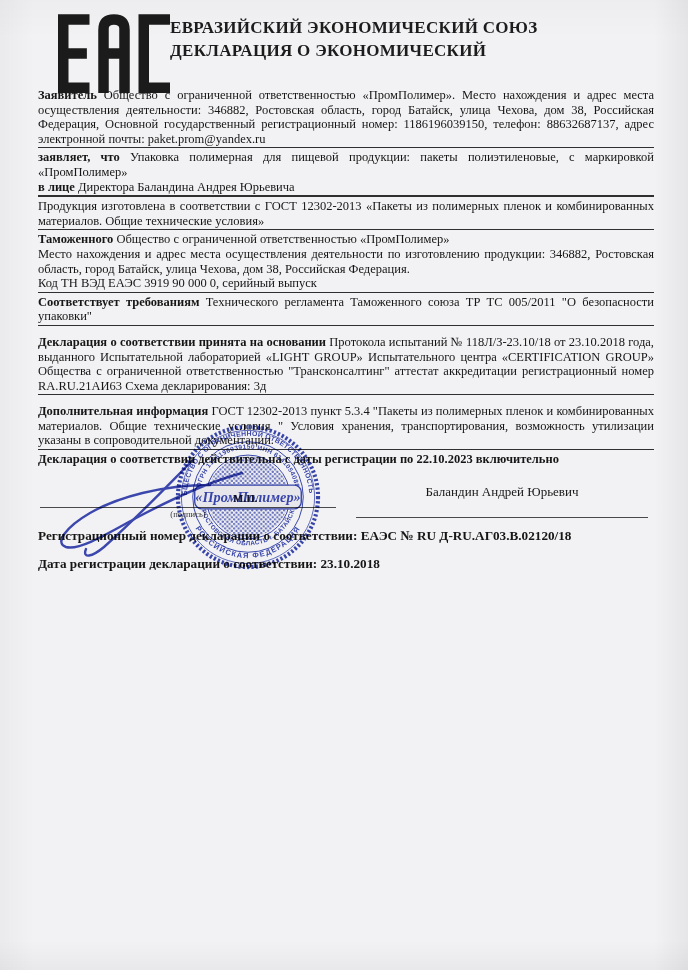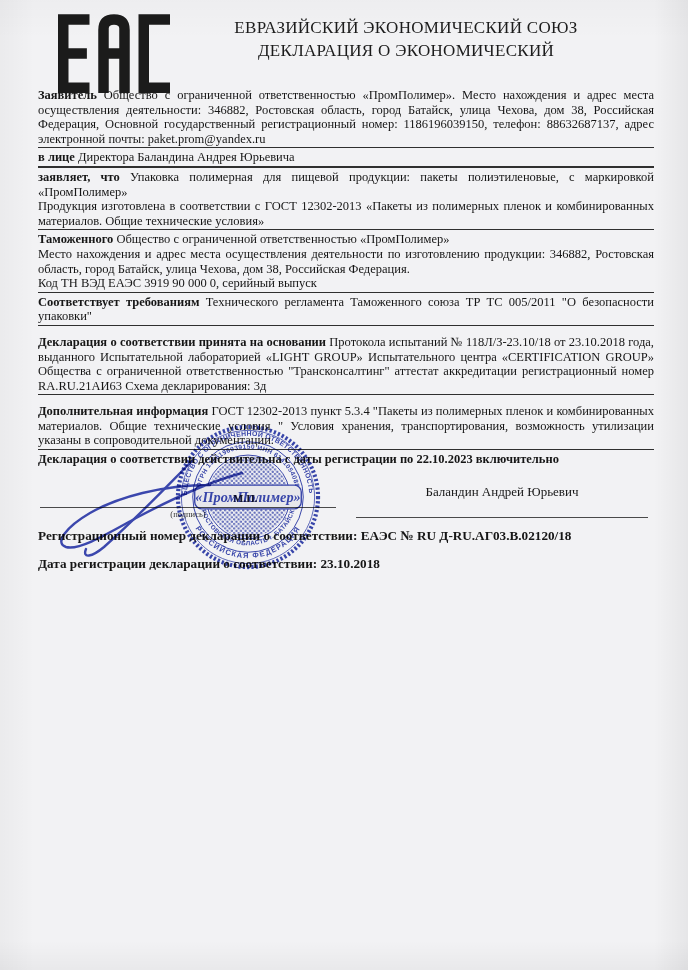--- a/index.html
+++ b/index.html
@@ -5,22 +5,22 @@
   html,body{margin:0;padding:0;}
   body{background:#e8e8ea;}
   .page{
     position:relative; width:688px; height:970px; overflow:hidden;
     background:#f2f2f4;
     background-image:linear-gradient(90deg, rgba(0,0,0,.03), rgba(0,0,0,0) 5%, rgba(0,0,0,0) 95%, rgba(0,0,0,.05)),
                      linear-gradient(180deg, rgba(0,0,0,.02), rgba(0,0,0,0) 4%, rgba(0,0,0,0) 97%, rgba(0,0,0,.04));
     font-family:"Liberation Serif", serif; color:#161616;
   }
   .eac-logo{position:absolute; left:58px; top:14px; width:112px; height:79px;}
-  .titles{position:absolute; left:170px; top:17px; width:472px; text-align:center;
-          font-weight:normal; font-size:17px; line-height:22.5px; letter-spacing:.3px; color:#1c1c1c;}
+  .titles{position:absolute; left:170px; top:17px; width:472px; text-align:left;
+          font-weight:bold; font-size:17px; line-height:22.5px; letter-spacing:.3px; color:#1c1c1c;}
   .content{position:absolute; left:38px; top:88px; width:616px;
            font-size:12.5px; line-height:14.6px; text-align:justify;}
   .para{margin:0;}
   .rule{border-bottom:1.4px solid #2f2f2f; padding-bottom:1px; margin-bottom:2px;}
   .thick{border-bottom-width:2.3px;}
   .gap{height:7px;}
   b.lbl{font-weight:bold;}
   .bold-line{font-weight:bold;}
   .sig-line-left{position:absolute; left:40px; top:507px; width:296px;
                  border-top:1.3px solid #4a4a4a; text-align:center;
@@ -52,23 +52,23 @@
   </svg>
 
   <div class="titles">
     <div>ЕВРАЗИЙСКИЙ ЭКОНОМИЧЕСКИЙ СОЮЗ</div>
     <div>ДЕКЛАРАЦИЯ О ЭКОНОМИЧЕСКИЙ</div>
   </div>
 
   <div class="content">
     <p class="para rule"><b class="lbl">Заявитель</b> <span>Общество с ограниченной ответственностью «ПромПолимер». Место нахождения и адрес места осуществления деятельности: 346882, Ростовская область, город Батайск, улица Чехова, дом 38, Российская Федерация, Основной государственный регистрационный номер: 1186196039150, телефон: 88632687137, адрес электронной почты: paket.prom@yandex.ru</span></p>
 
+    <p class="para"><b class="lbl">заявляет, что</b> <span>Упаковка полимерная для пищевой продукции: пакеты полиэтиленовые, с маркировкой «ПромПолимер»</span></p>
+
     <p class="para rule thick"><b class="lbl">в лице</b> <span>Директора Баландина Андрея Юрьевича</span></p>
-
-    <p class="para"><b class="lbl">заявляет, что</b> <span>Упаковка полимерная для пищевой продукции: пакеты полиэтиленовые, с маркировкой «ПромПолимер»</span></p>
 
     <p class="para rule"><span>Продукция изготовлена в соответствии с ГОСТ 12302-2013 «Пакеты из полимерных пленок и комбинированных материалов. Общие технические условия»</span></p>
 
     <p class="para"><b class="lbl">Таможенного</b> <span>Общество с ограниченной ответственностью «ПромПолимер»</span></p>
 
     <p class="para"><span>Место нахождения и адрес места осуществления деятельности по изготовлению продукции: 346882, Ростовская область, город Батайск, улица Чехова, дом 38, Российская Федерация.</span></p>
 
     <p class="para rule"><span>Код ТН ВЭД ЕАЭС 3919 90 000 0, серийный выпуск</span></p>
 
     <p class="para rule"><b class="lbl">Соответствует требованиям</b> <span>Технического регламента Таможенного союза ТР ТС 005/2011 "О безопасности упаковки"</span></p>

